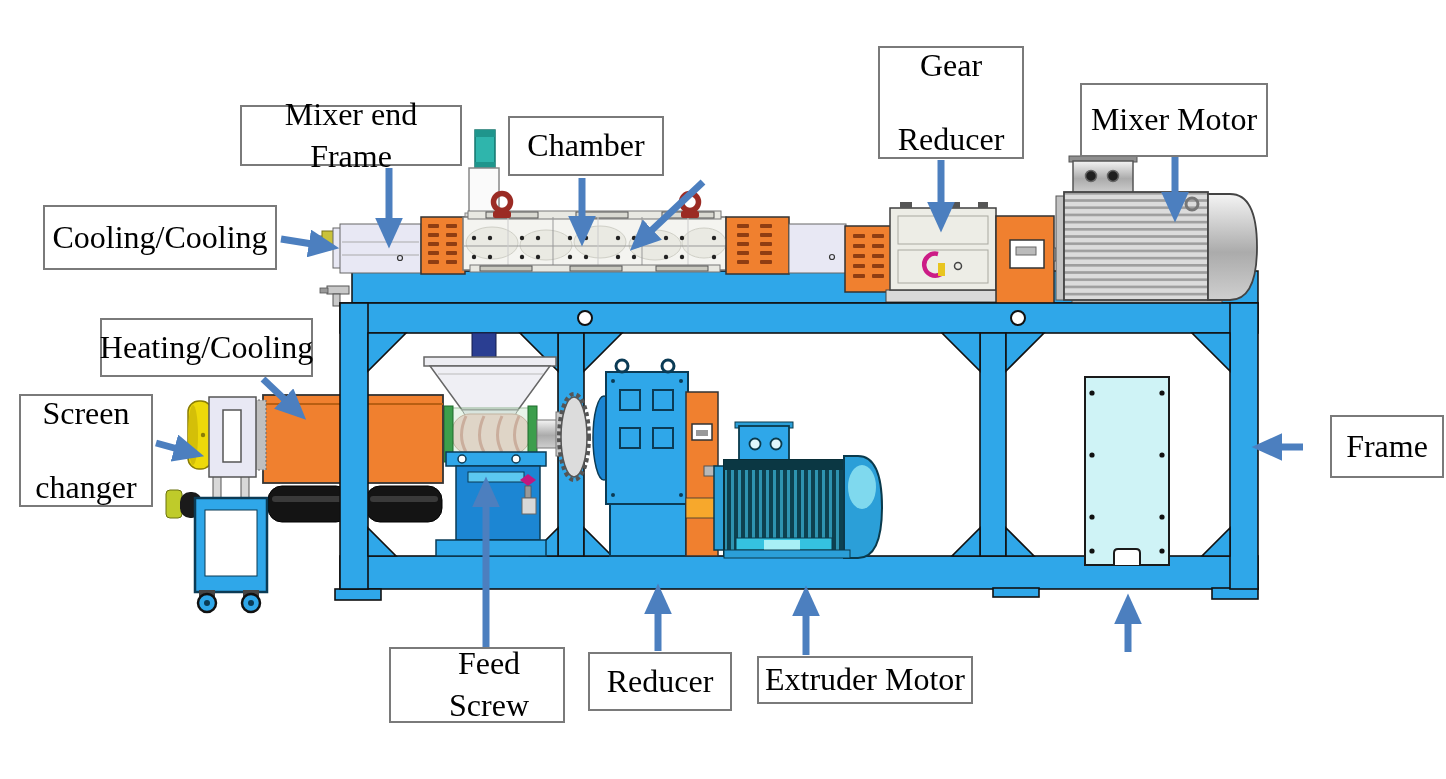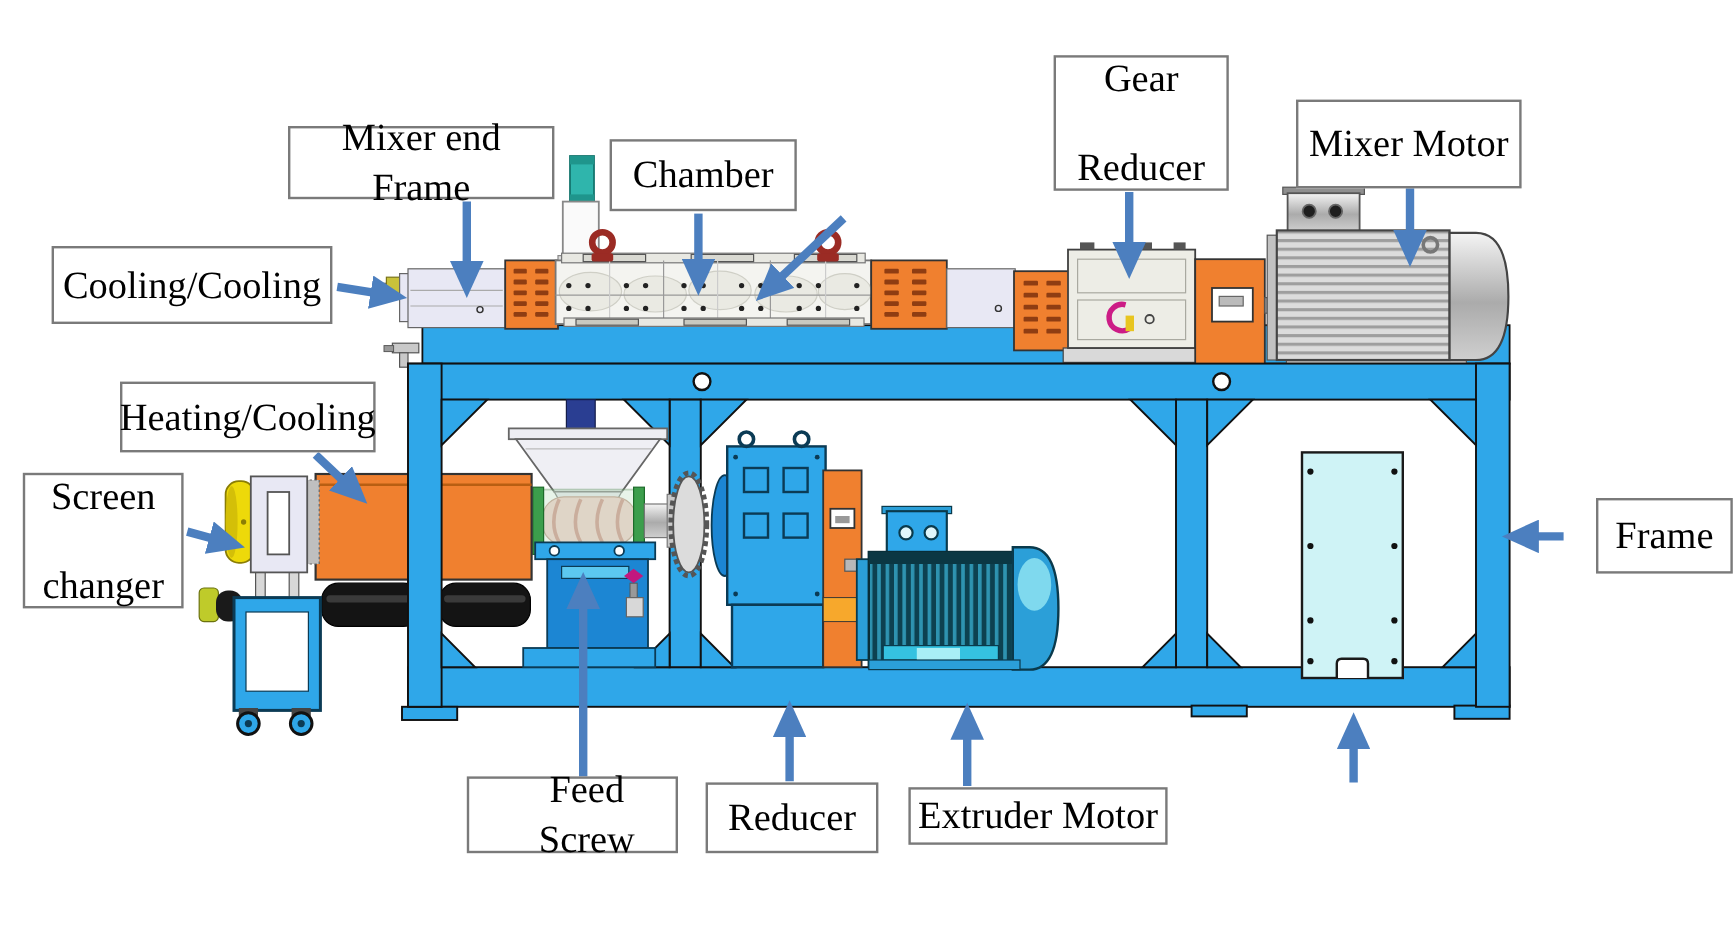--- a/index.html
+++ b/index.html
@@ -395,17 +395,17 @@
 <div class="label" style="left: 240px; top: 105px; width: 222px; height: 61px; border-color: rgb(122, 122, 122);">Mixer end Frame</div>
 <div class="label" style="left: 508px; top: 116px; width: 156px; height: 60px; border-color: rgb(122, 122, 122);">Chamber</div>
 <div class="label tall" style="left: 878px; top: 46px; width: 146px; height: 113px; border-color: rgb(122, 122, 122);">Gear
 Reducer</div>
 <div class="label" style="left: 1080px; top: 83px; width: 188px; height: 74px; border-color: rgb(122, 122, 122);">Mixer Motor</div>
 <div class="label" style="left: 43px; top: 205px; width: 234px; height: 65px; border-color: rgb(122, 122, 122);">Cooling/Cooling</div>
 <div class="label" style="left: 100px; top: 318px; width: 213px; height: 59px; border-color: rgb(122, 122, 122);">Heating/Cooling</div>
 <div class="label tall" style="left: 19px; top: 394px; width: 134px; height: 113px; border-color: rgb(122, 122, 122);">Screen
 changer</div>
 <div class="label" style="left: 1306px; top: 415px; width: 114px; height: 63px; border-color: rgb(122, 122, 122); margin-left: 24px;">Frame</div>
-<div class="label" style="left: 389px; top: 647px; width: 176px; height: 64px; border-color: rgb(122, 122, 122); padding-left: 24px;">Feed Screw</div>
+<div class="label" style="left: 389px; top: 647px; width: 176px; height: 76px; border-color: rgb(122, 122, 122); padding-left: 24px;">Feed Screw</div>
 <div class="label" style="left: 588px; top: 652px; width: 144px; height: 59px; border-color: rgb(122, 122, 122);">Reducer</div>
 <div class="label" style="left: 757px; top: 656px; width: 216px; height: 48px; border-color: rgb(122, 122, 122);">Extruder Motor</div>
 
 </div>
 
 </body></html>

